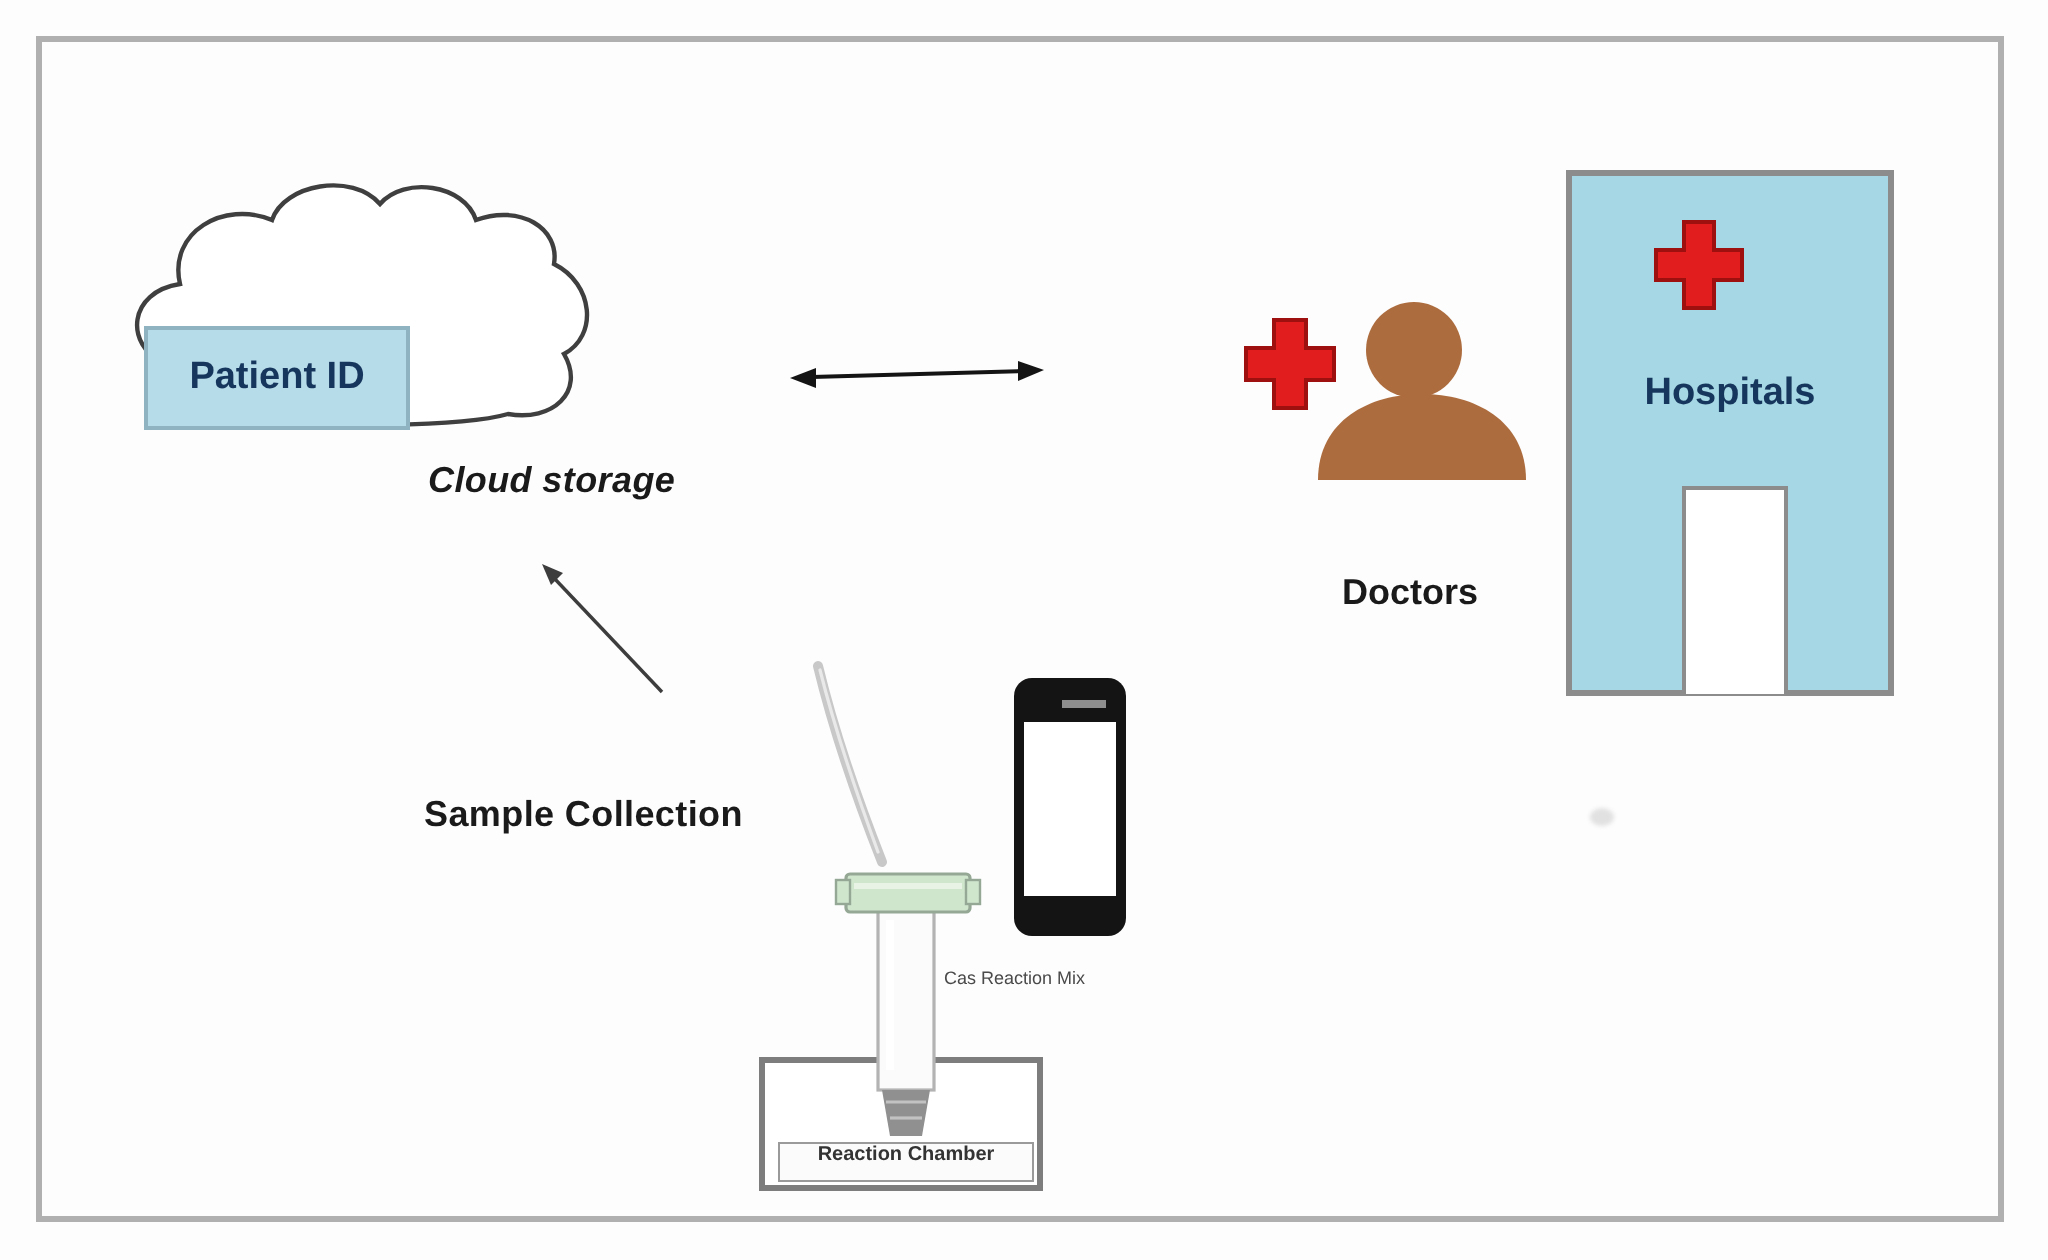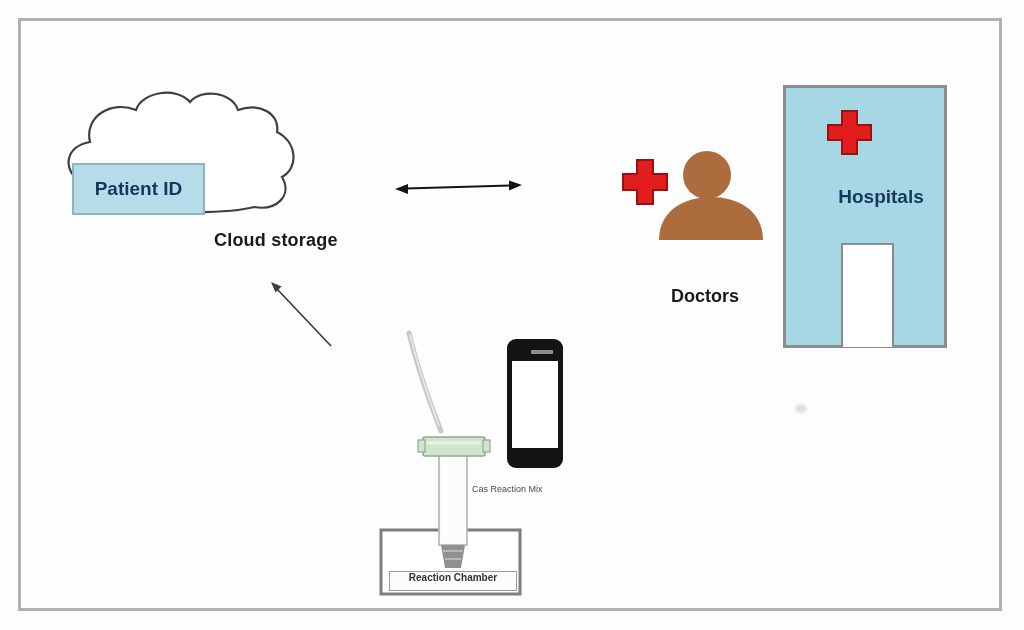--- a/index.html
+++ b/index.html
@@ -9,35 +9,35 @@
     background:#fdfdfd; overflow:hidden;
   }
   .frame {
     position:absolute; left:18px; top:18px; width:978px; height:587px;
     border:3px solid #b0b0b0; background:transparent;
   }
   .shapes { position:absolute; left:0; top:0; width:1024px; height:630px; }
   .lbl {
     position:absolute; color:#1a1a1a; font-weight:bold; white-space:nowrap;
   }
-  .lbl-cloud   { left:214px; top:230px; font-size:18px; letter-spacing:0.2px; }
+  .lbl-cloud   { left:214px; top:230px; font-size:18px; letter-spacing:0.2px;font-style:italic; }
   .lbl-sample  { left:212px; top:397px; font-size:18px; letter-spacing:0.2px; }
   .lbl-doctors { left:650px; top:258px; width:110px; text-align:center; font-size:18px;margin-top:28px; }
   .patient-box {
     position:absolute; left:72px; top:163px; width:129px; height:48px;
     background:#b6dbe9; border:2px solid #8fb3c0;
     display:flex; align-items:center; justify-content:center;
     color:#17365d; font-weight:bold; font-size:19px;
   }
   .hospital {
     position:absolute; left:783px; top:85px; width:158px; height:257px;
     background:#a5d8e4; border:3px solid #8c8c8c;
   }
   .hospital-label {
-    position:absolute; left:16px; top:98px; width:100%; text-align:center;
+    position:absolute; left:0; top:98px; width:100%; text-align:center;
     color:#17365d; font-weight:bold; font-size:19px;
   }
   .door {
     position:absolute; left:55px; top:155px; width:49px; height:102px;
     background:#ffffff; border:2px solid #8c8c8c; border-bottom:none;
   }
   .tiny-lbl {
     position:absolute; font-size:9px; font-weight:400; color:#4a4a4a; white-space:nowrap;
   }
   .lbl-mix { left:472px; top:484px; }
@@ -131,18 +131,19 @@
 
   <div class="phone">
     <div class="phone-speaker"></div>
     <div class="phone-screen"></div>
   </div>
 
   <div class="smudge"></div>
 
   <div class="lbl lbl-cloud">Cloud storage</div>
   <div class="lbl lbl-doctors">Doctors</div>
+  <div class="lbl lbl-sample">Sample Collection</div>
   <div class="tiny-lbl lbl-mix">Cas Reaction Mix</div>
   <div class="chamber-lbl">
     <span>Reaction Chamber</span>
   </div>
 
 </div>
 
 </body></html>

